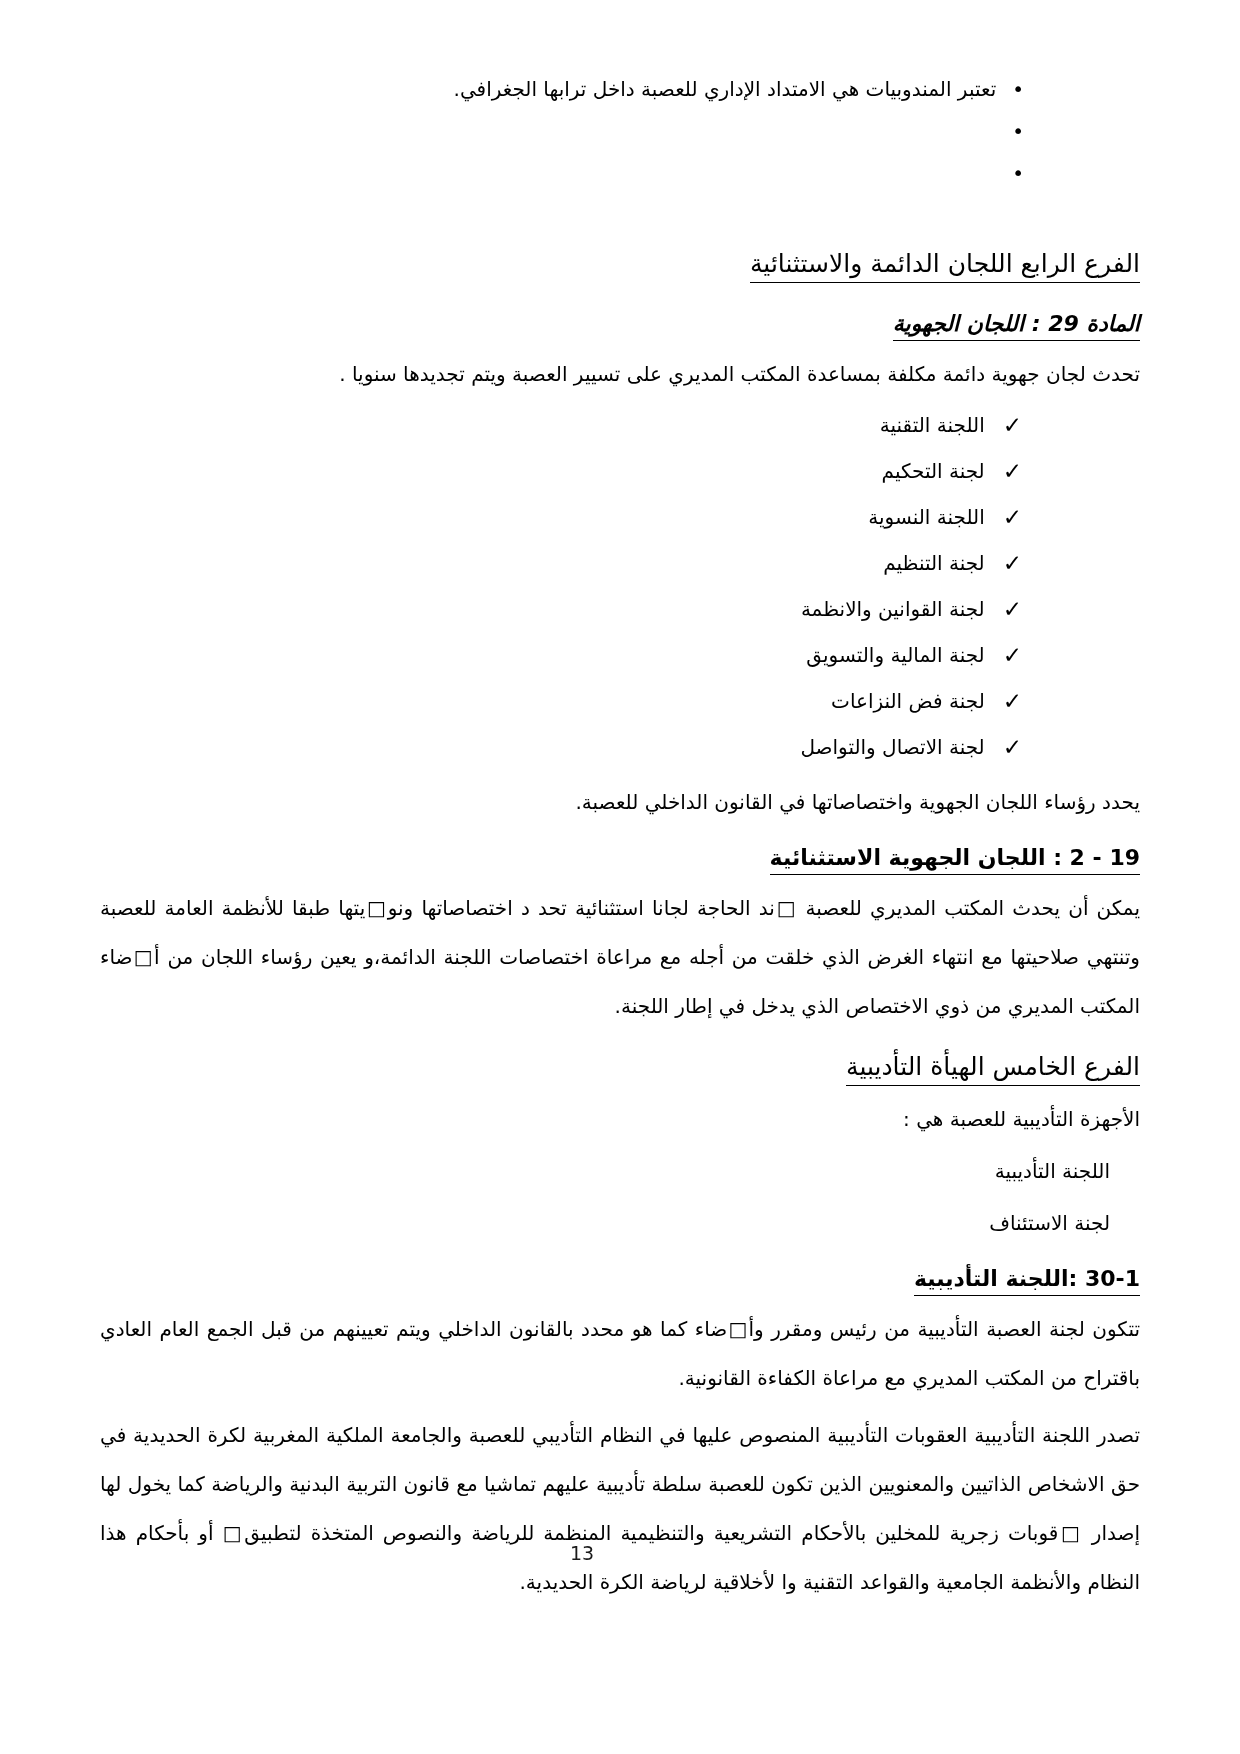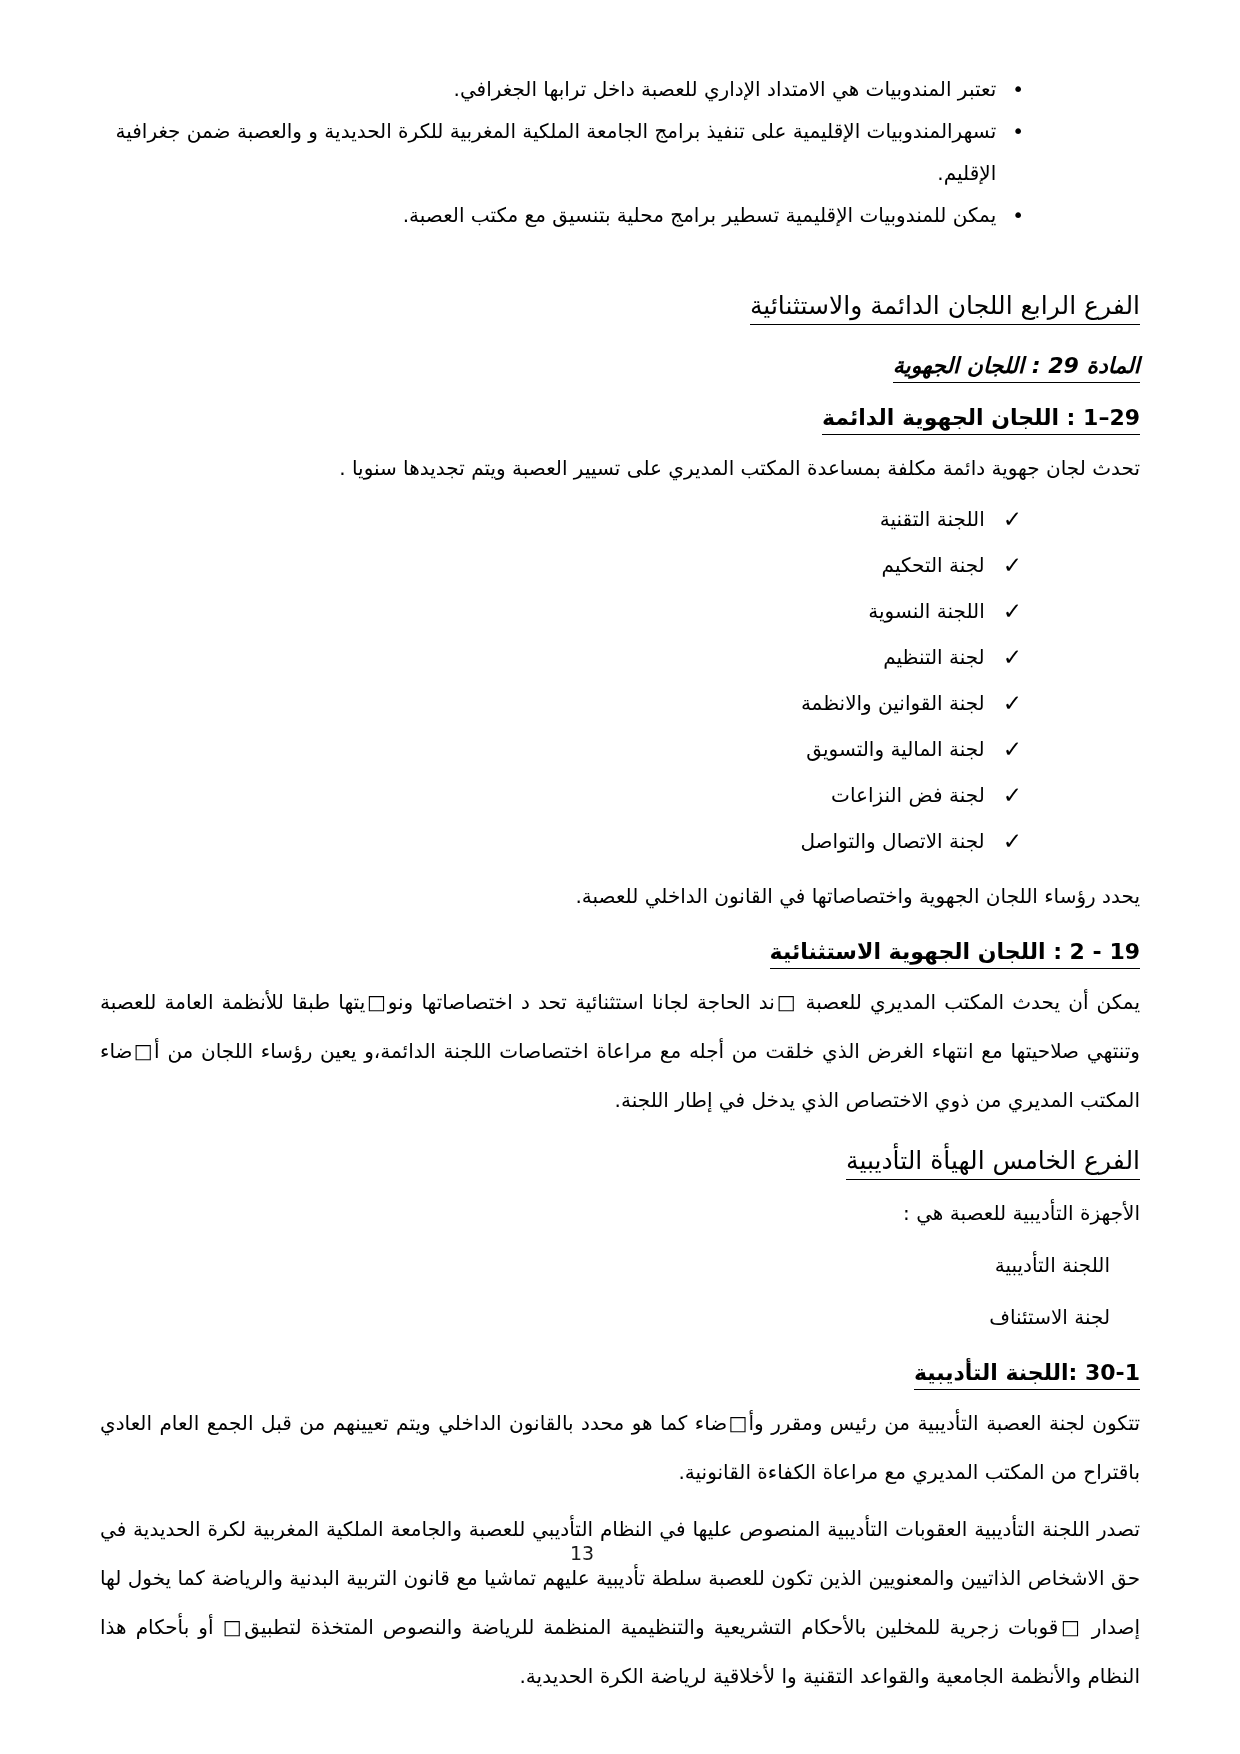--- a/index.html
+++ b/index.html
@@ -62,39 +62,34 @@
 
 <div class="page">
 
   <ul class="dots">
     <li>
       <span class="marker">•</span>
       <span>تعتبر المندوبيات هي الامتداد الإداري للعصبة داخل ترابها الجغرافي.</span>
     </li>
     <li>
       <span class="marker">•</span>
-      <span>تسهرالمندوبيات الإقليمية على تنفيذ برامج الجامعة الملكية المغربية للكرة الحديدية و والعصبة ضمن جغرافية الإقليم.</span>
     </li>
     <li>
       <span class="marker">•</span>
-      <span>يمكن للمندوبيات الإقليمية تسطير برامج محلية بتنسيق مع مكتب العصبة.</span>
     </li>
   </ul>
 
   <h1 class="sec-title">
     <span class="u">الفرع الرابع اللجان الدائمة والاستثنائية</span>
   </h1>
 
   <h2 class="article">
     <span class="u">المادة 29 : اللجان الجهوية</span>
   </h2>
 
-  <h3 class="sub">
-    <span class="u">29–1 : اللجان الجهوية الدائمة</span>
-  </h3>
 
   <p class="body">تحدث لجان جهوية دائمة مكلفة بمساعدة المكتب المديري على تسيير العصبة ويتم تجديدها سنويا .</p>
 
   <ul class="checks">
     <li>
       <span class="check">✓</span>
       <span>اللجنة التقنية</span>
     </li>
     <li>
       <span class="check">✓</span>

